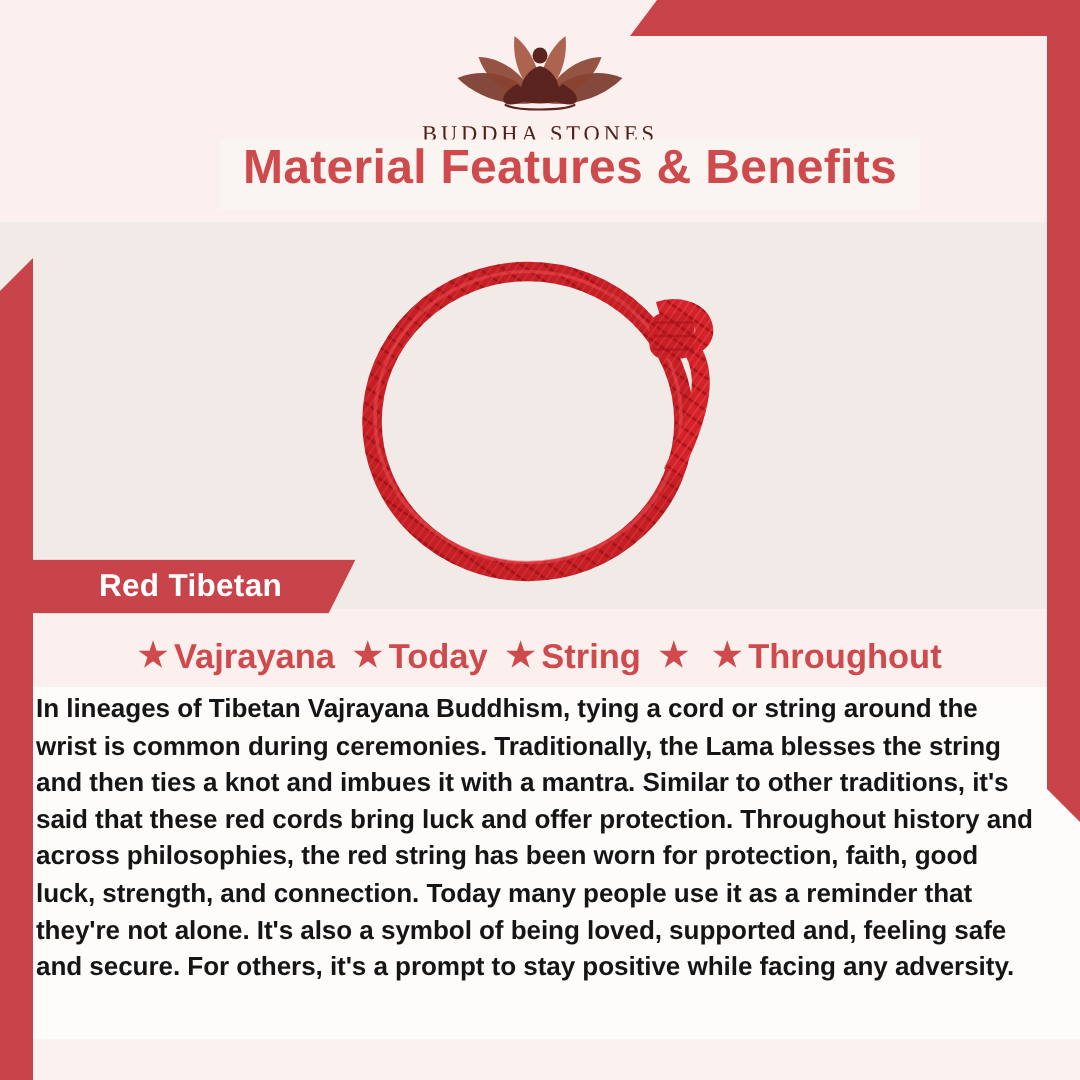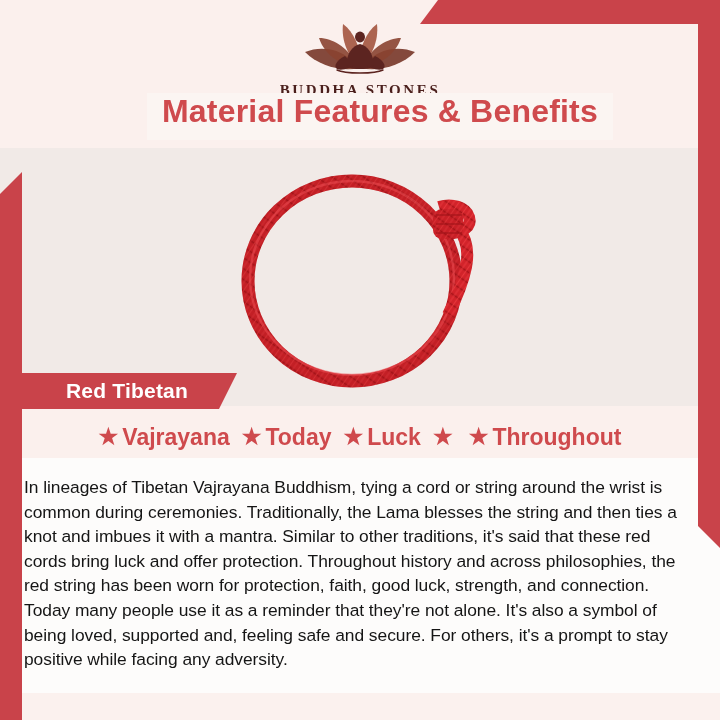--- a/index.html
+++ b/index.html
@@ -58,21 +58,21 @@
   
   .logo-wrap{
     position:absolute; top:16px; left:0; width:720px;
     display:flex; flex-direction:column; align-items:center;
   }
   .logo-mark{ width:126px; height:62px; display:block; }
   .logo-word{
     margin-top:4px;
     font-family:"Liberation Serif", serif;
     font-size:15px; letter-spacing:2.6px;
-    color:#4a1f1c; font-weight:700;
+    color:#4a1f1c; font-weight:400;
   }
 
   
   .title-banner{
     position:absolute; top:93px; left:147px; width:466px; height:47px;
     background:#fbf5f2;
     display:flex; align-items:flex-start; justify-content:center;
   }
   .title-banner h1{
     font-size:32px; font-weight:bold;
@@ -114,25 +114,24 @@
     margin-right:12px;
   }
   .benefit:last-child{ margin-right:0; }
   .benefit .star{
     font-size:22px; line-height:1; margin-right:4px; color:#cf4a4d;
   }
 
   
   .body-copy{
     position:absolute; top:460px; left:24px; width:672px;
-    font-size:17.4px; font-weight:normal; line-height:24.6px;
+    font-size:17.4px; font-weight:bold; line-height:24.6px;
     color:#151515;
     letter-spacing:-0.05px;
     text-align:left;
-    margin-top:15px;
   }
 </style>
 </head>
 <body>
 
 <div class="poster">
 
   <div class="band-top"></div>
   <div class="band-hero"></div>
   <div class="band-strip"></div>
@@ -211,21 +210,21 @@
     <div class="benefit">
       <span class="star">★</span>
       <span>Vajrayana</span>
     </div>
     <div class="benefit">
       <span class="star">★</span>
       <span>Today</span>
     </div>
     <div class="benefit">
       <span class="star">★</span>
-      <span>Luck</span>
+      <span>String</span>
     </div>
     <div class="benefit">
       <span class="star">★</span>
     </div>
     <div class="benefit">
       <span class="star">★</span>
       <span>Throughout</span>
     </div>
   </div>
 

